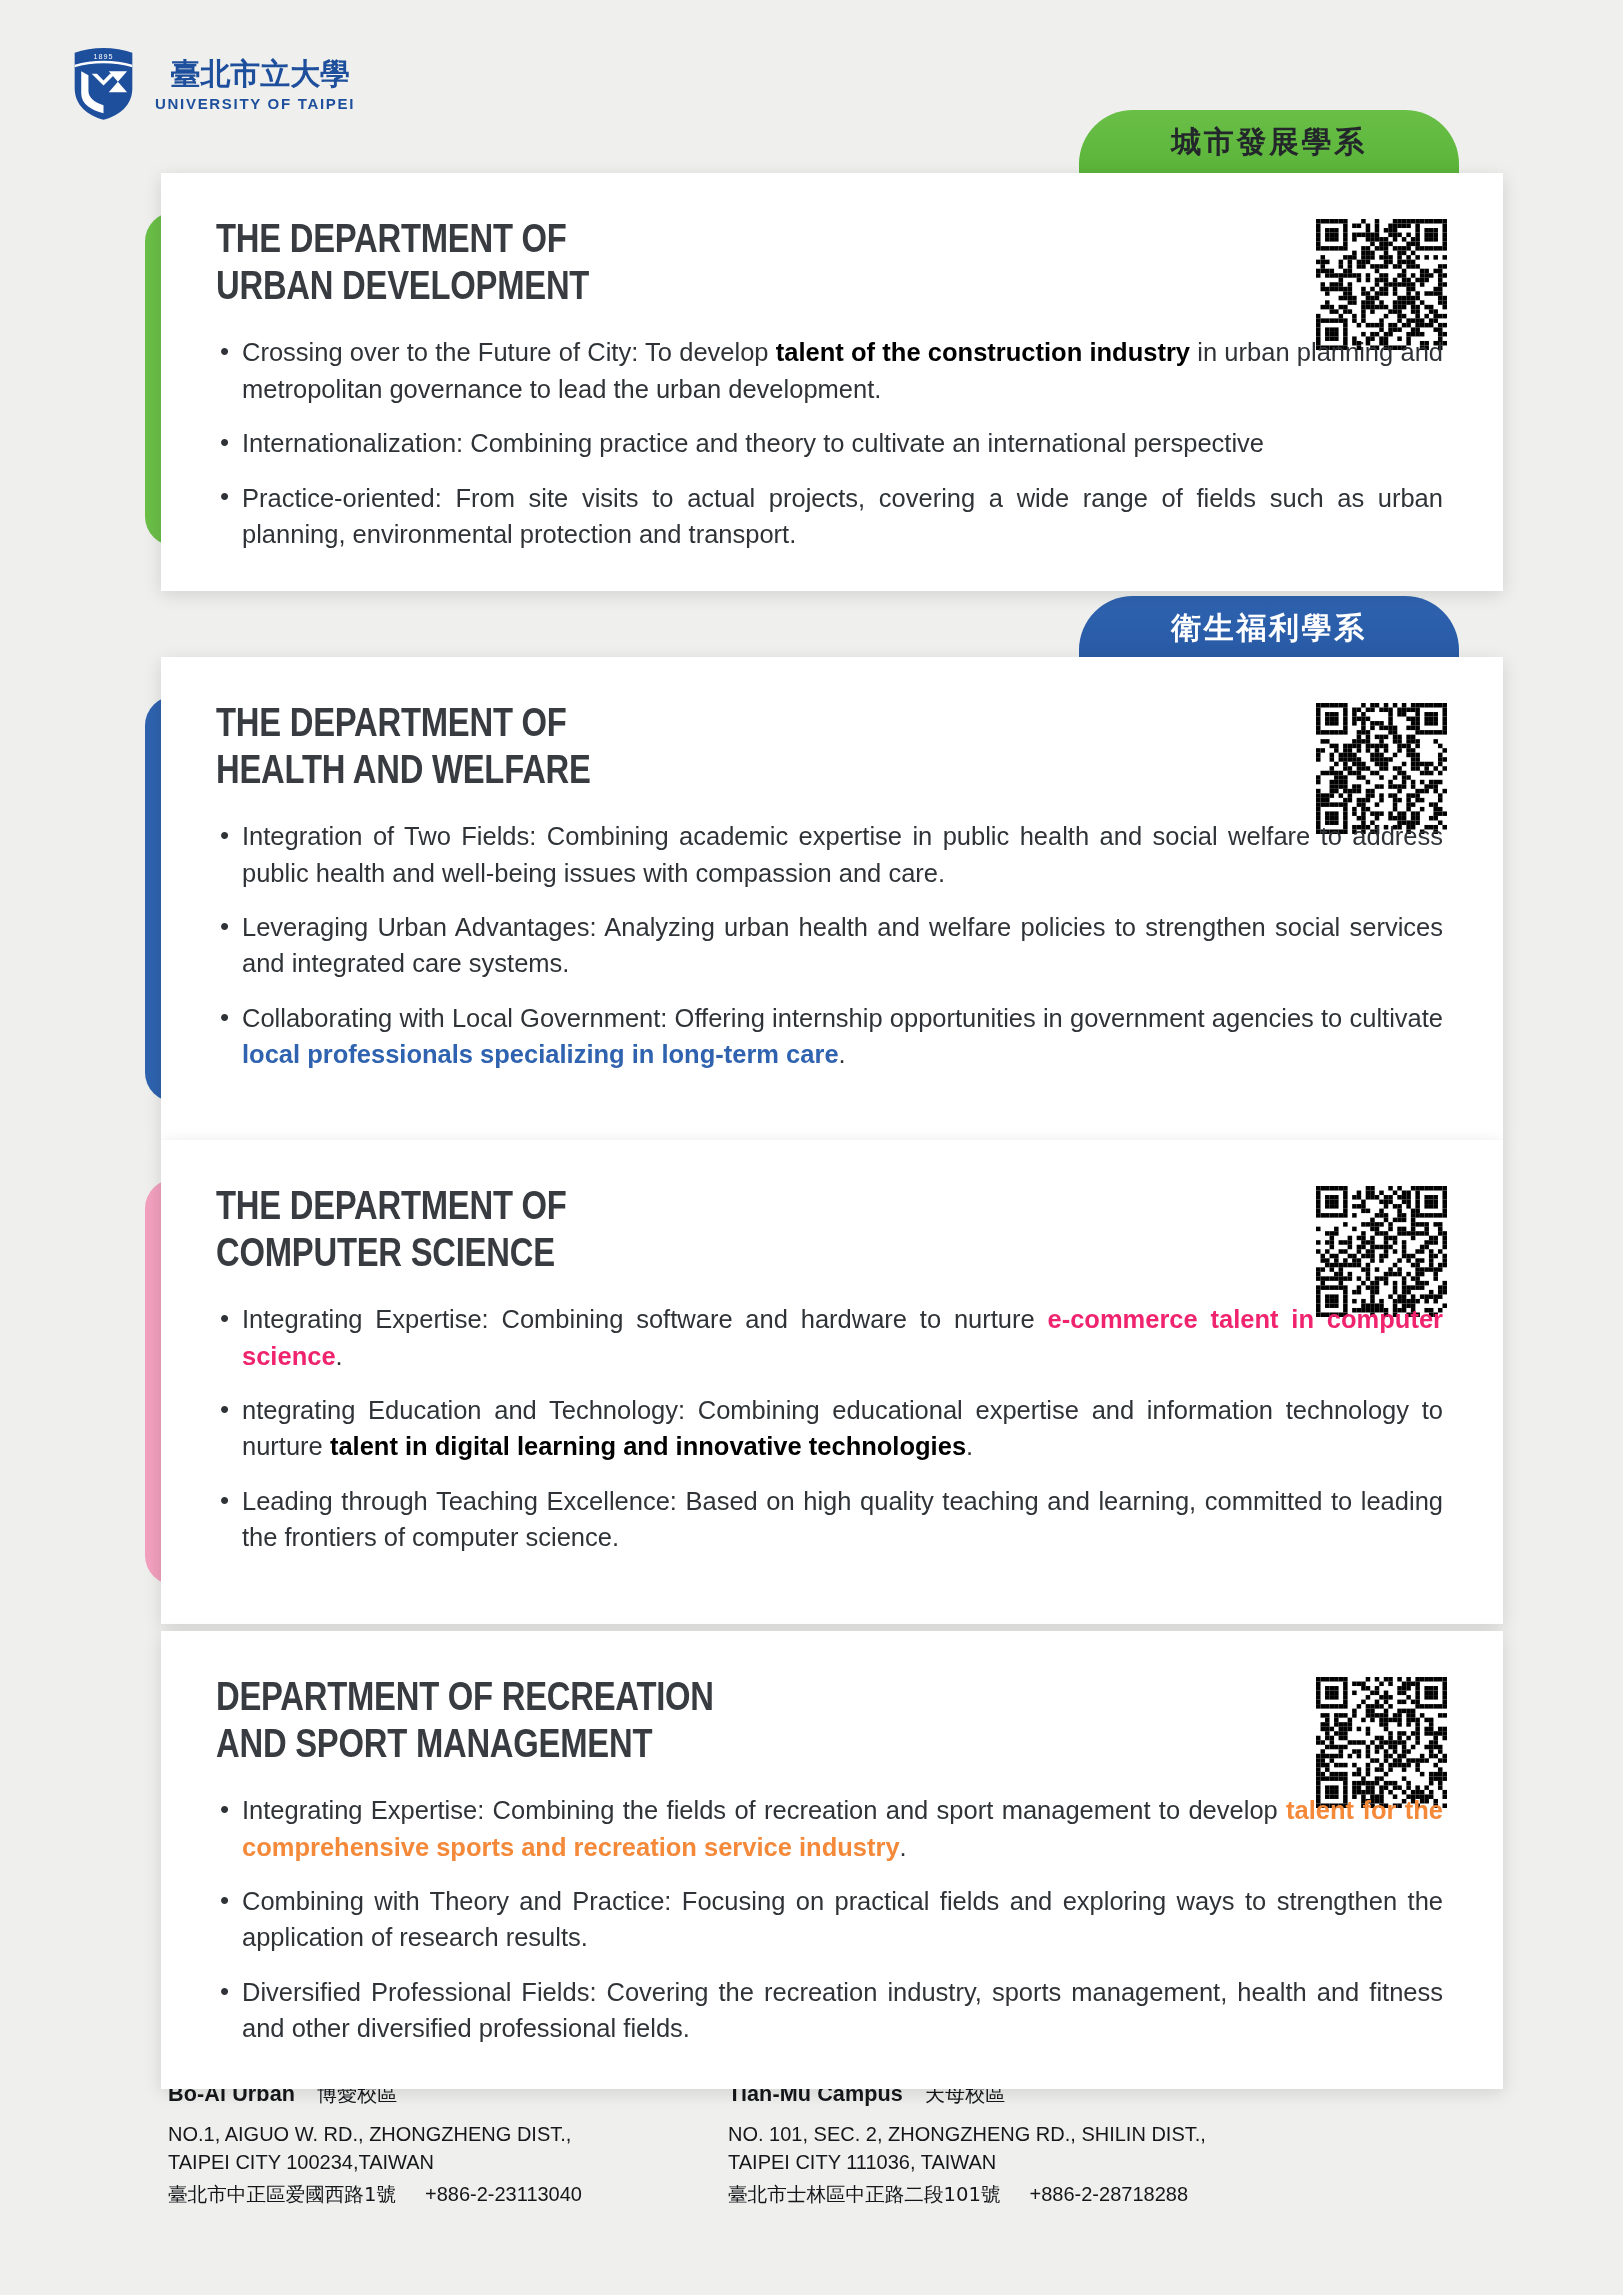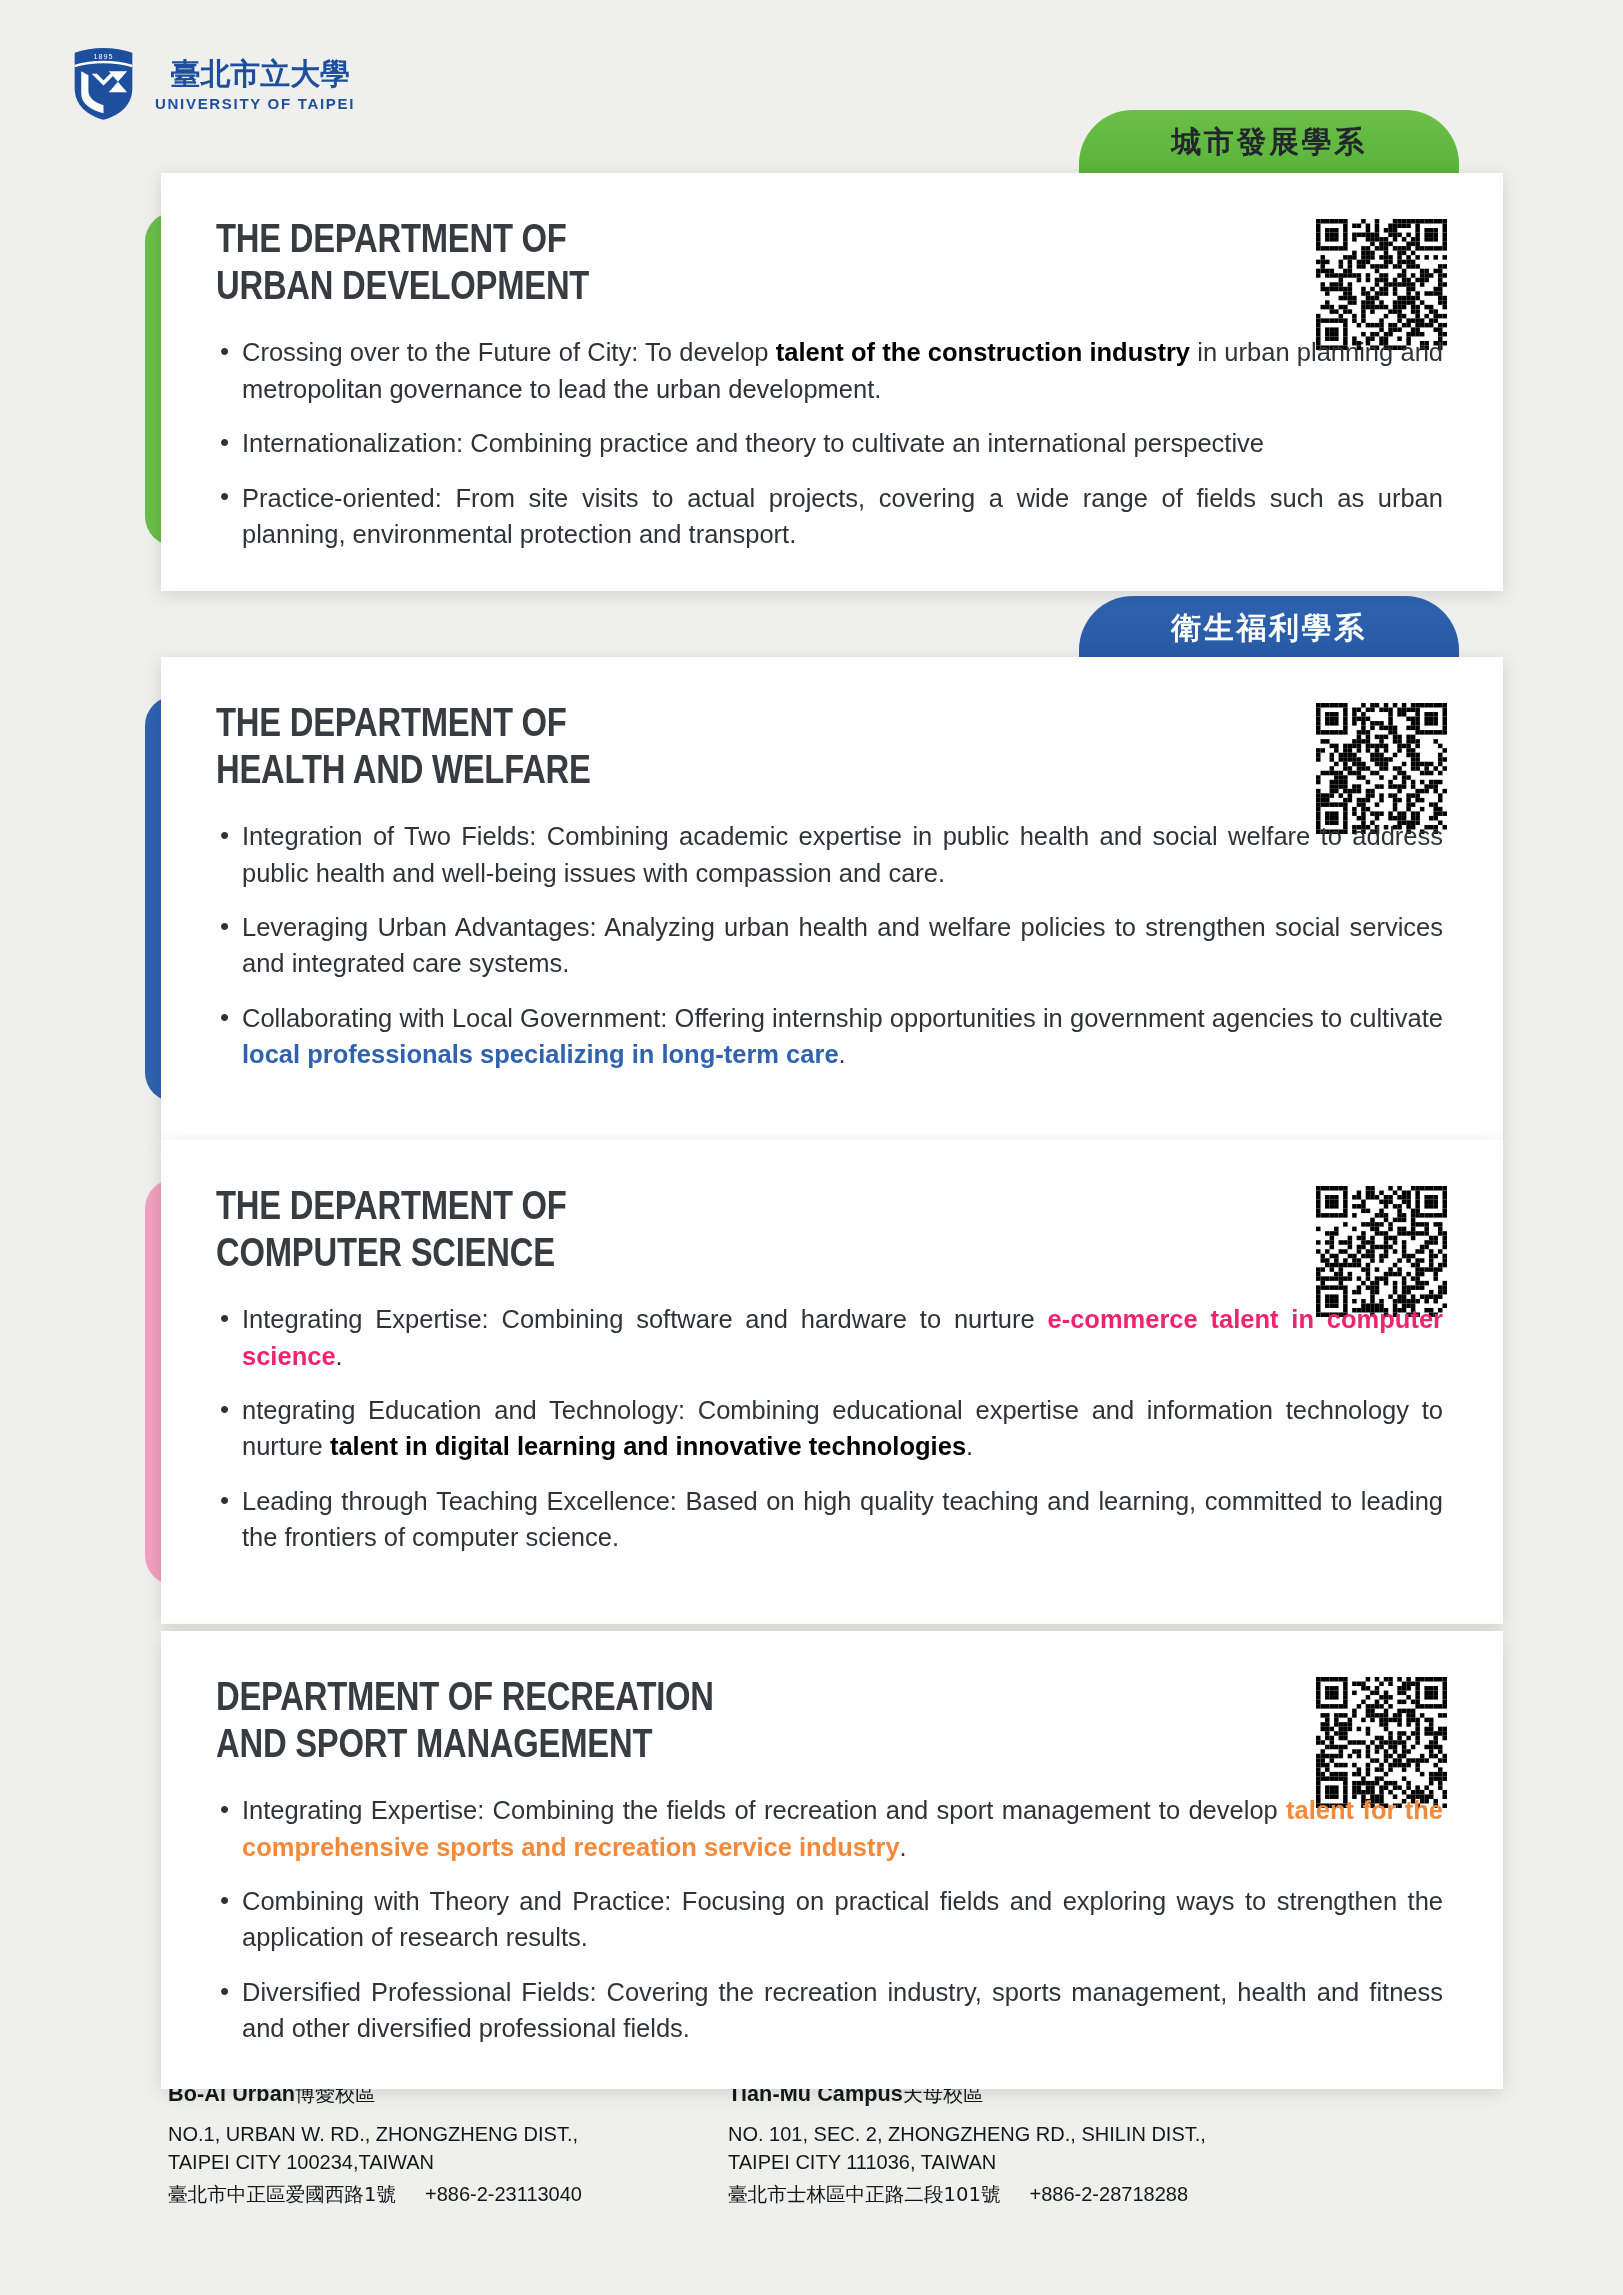--- a/index.html
+++ b/index.html
@@ -104,21 +104,21 @@
   }
   .hl{font-weight:700;}
 
   
   .footer{position:absolute;left:0;top:2081px;width:1623px;height:170px;}
   .fcol{position:absolute;top:0;}
   .fcol.left{left:168px;}
   .fcol.right{left:728px;}
   .f-title{font-size:21.6px;font-weight:700;color:#14161a;letter-spacing:0.1px;margin-bottom:11.8px;
            font-family:"Liberation Sans","DejaVu Sans",sans-serif;}
-  .f-title .cn{font-weight:400;font-family:"DejaVu Sans",sans-serif;font-size:20px;}
+  .f-title .cn{font-weight:400;margin-left:22px;font-family:"DejaVu Sans",sans-serif;font-size:20px;}
   .f-line{font-size:20px;color:#14161a;line-height:1.42;white-space:nowrap;
           font-family:"Liberation Sans","DejaVu Sans",sans-serif;}
   .f-last{display:flex;align-items:baseline;gap:29px;margin-top:3px;}
   .f-last .cn{font-family:"DejaVu Sans",sans-serif;font-size:19.6px;}
 </style>
 </head>
 <body>
 
 <div class="logo-block">
   <svg class="crest" viewBox="0 0 96 116">
@@ -1952,21 +1952,21 @@
         </ul>
       </div>
     </div>
   </div>
 
 <div class="footer">
   <div class="fcol left">
     <div class="f-title">
       <span>Bo-Ai Urban</span><span class="cn">博愛校區</span>
     </div>
-    <div class="f-line">NO.1, URBAN W. RD., ZHONGZHENG DIST.,</div>
+    <div class="f-line">NO.1, AIGUO W. RD., ZHONGZHENG DIST.,</div>
     <div class="f-line">TAIPEI CITY 100234,TAIWAN</div>
     <div class="f-last">
       <span class="f-line cn">臺北市中正區爱國西路1號</span>
       <span class="f-line">+886-2-23113040</span>
     </div>
   </div>
   <div class="fcol right">
     <div class="f-title">
       <span>Tian-Mu Campus</span><span class="cn">天母校區</span>
     </div>

